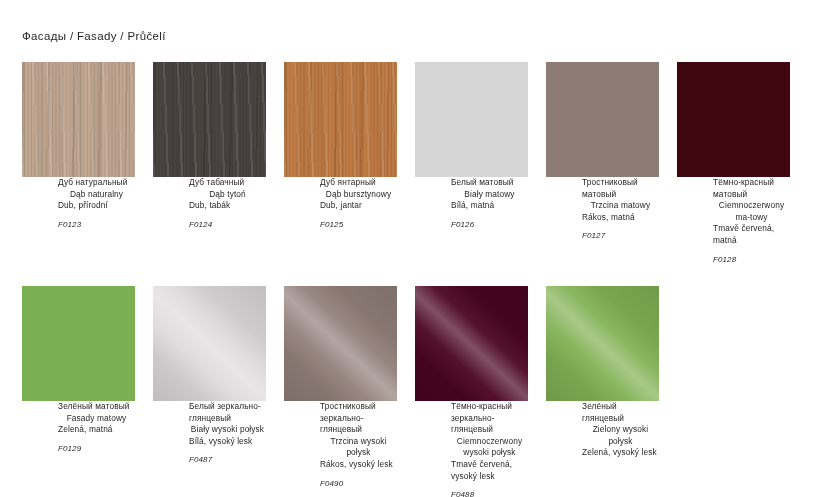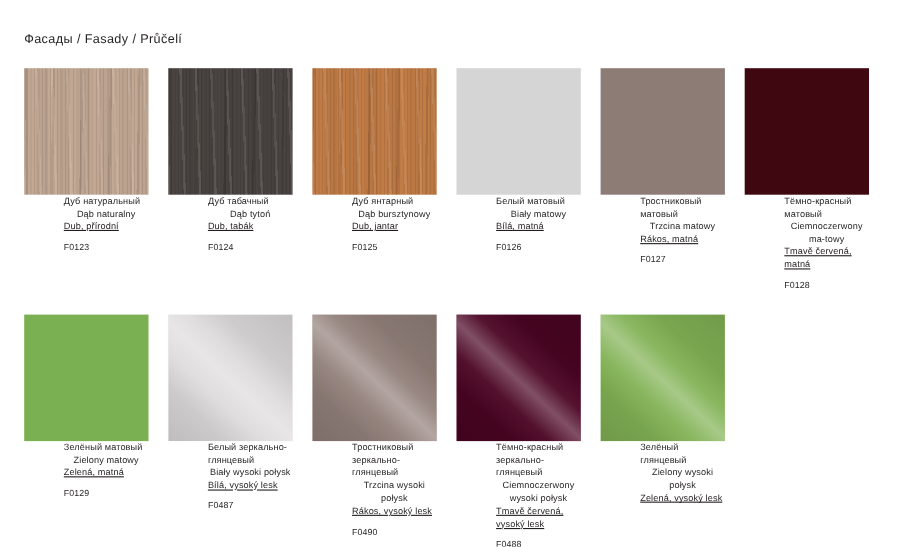--- a/index.html
+++ b/index.html
@@ -88,22 +88,23 @@
 
   .labels {
     font-size: 8.3px;
     line-height: 11.6px;
     color: #231f20;
     letter-spacing: 0.12px;
     margin-left: 36px;
   }
   .labels .ru { white-space: normal; }
   .labels .pl { white-space: normal; text-align: center; }
-  .labels .cz { white-space: normal; text-decoration: underline; }
+  .labels .cz { white-space: normal; }
   .code {
+    font-style: italic;
     font-size: 8px;
     padding-top: 7px;
     letter-spacing: 0.1px;
   }
 </style>
 </head>
 <body>
 
 <div class="page">
 
@@ -163,21 +164,21 @@
           <div class="cz">Tmavě červená, matná</div>
           <div class="code">F0128</div>
         </div>
       </div>
     </div>
   <div class="grid row2" id="row2">
       <div class="cell">
         <div class="swatch" style="background: rgb(123, 176, 82);"></div>
         <div class="labels">
           <div class="ru">Зелёный матовый</div>
-          <div class="pl">Zielony matowy</div>
+          <div class="pl">Fasady matowy</div>
           <div class="cz">Zelená, matná</div>
           <div class="code">F0129</div>
         </div>
       </div>
       <div class="cell">
         <div class="swatch gloss" style="background: rgb(222, 219, 220);"></div>
         <div class="labels">
           <div class="ru">Белый зеркально-глянцевый</div>
           <div class="pl">Biały wysoki połysk</div>
           <div class="cz">Bílá, vysoký lesk</div>

